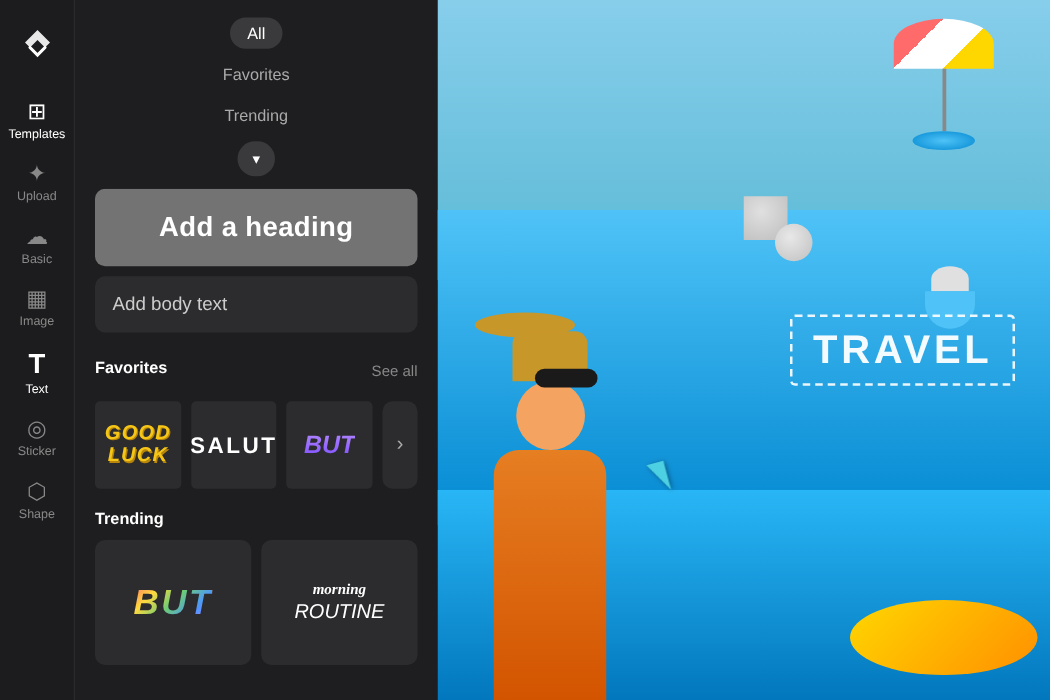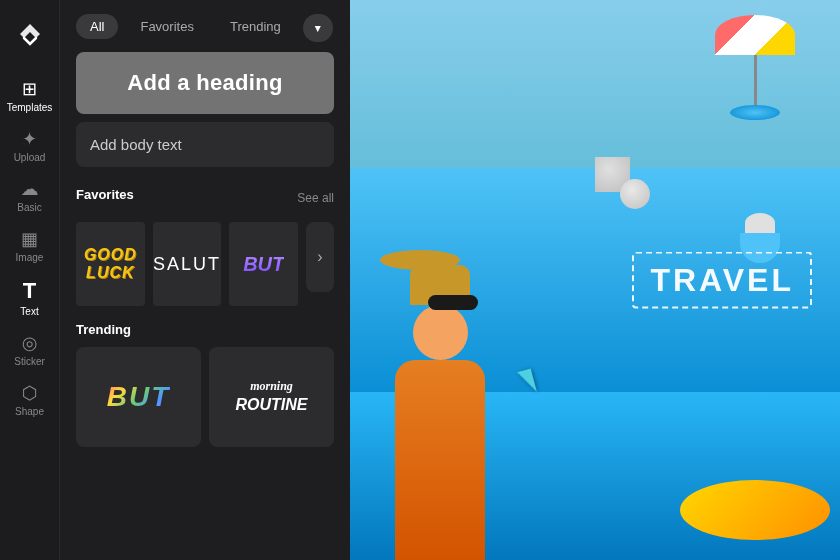--- a/index.html
+++ b/index.html
@@ -75,22 +75,23 @@
       background: #1e1e20;
       display: flex;
       flex-direction: column;
       flex-shrink: 0;
       overflow: hidden;
     }
 
     .panel-header {
       padding: 14px 16px 10px;
       display: flex;
-      align-items: flex-start;
+      align-items: center;
       gap: 8px;
+      flex-direction: column;
     }
 
     .filter-btn {
       padding: 5px 14px;
       border-radius: 20px;
       border: none;
       cursor: pointer;
       font-size: 13px;
       font-weight: 500;
     }
@@ -182,21 +183,21 @@
       display: flex;
       gap: 8px;
       margin-bottom: 16px;
       align-items: stretch;
     }
 
     .fav-card {
       flex: 1;
       background: #2c2c2e;
       border-radius: 4px;
-      height: 84px;
+      height: 70px;
       display: flex;
       align-items: center;
       justify-content: center;
       cursor: pointer;
       overflow: hidden;
       position: relative;
     }
 
     .fav-card-arrow {
       width: 28px;
@@ -220,21 +221,21 @@
       line-height: 1.1;
       text-align: center;
       font-style: italic;
       text-shadow: 1px 1px 0 #b8860b;
       letter-spacing: 1px;
     }
 
     
     .salut-text {
       font-size: 18px;
-      font-weight: 400;
+      font-weight: 700;
       color: #fff;
       text-transform: uppercase;
       letter-spacing: 2px;
     }
 
     
     .but-text {
       font-size: 20px;
       font-weight: 900;
       background: linear-gradient(to bottom, #b388ff, #7c4dff);
@@ -550,21 +551,21 @@
       <div class="trending-title"><span style="color: rgb(255, 255, 255);">Trending</span></div>
       <div class="trending-grid">
 
         <div class="trend-card">
           <div class="trend-but">BUT</div>
         </div>
 
         <div class="trend-card" style="background:#2c2c2e;">
           <div class="trend-morning">
             <span style="font-size:12px;font-family:Georgia,serif;">morning</span><br>
-            <span style="font-size:16px;font-style:italic;font-weight:700;">ROUTINE</span>
+            <span style="font-size:16px;font-style:italic;font-weight:400;">ROUTINE</span>
           </div>
         </div>
       </div>
     </div>
 
   </div>
 </div>
 
 <div class="canvas-area">
 

